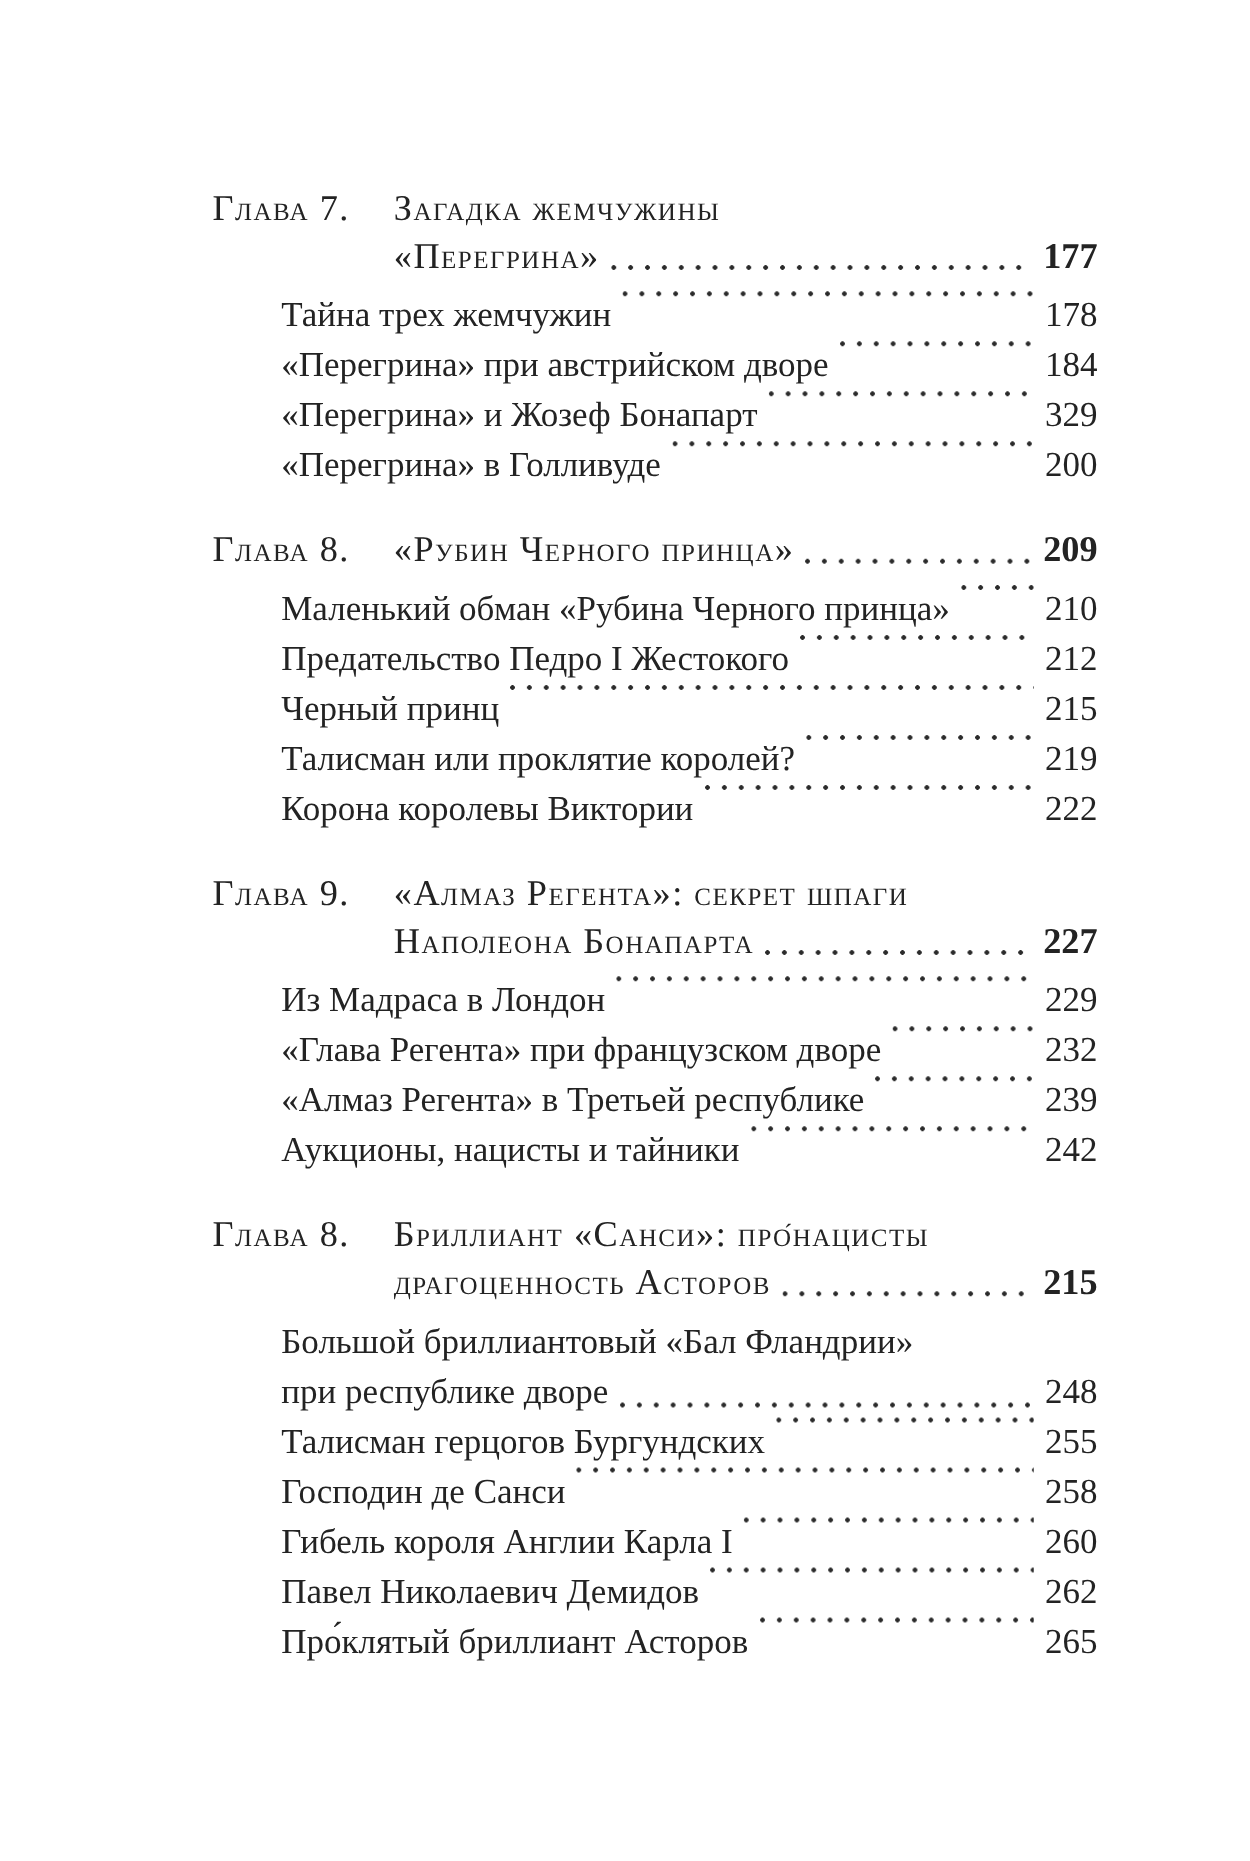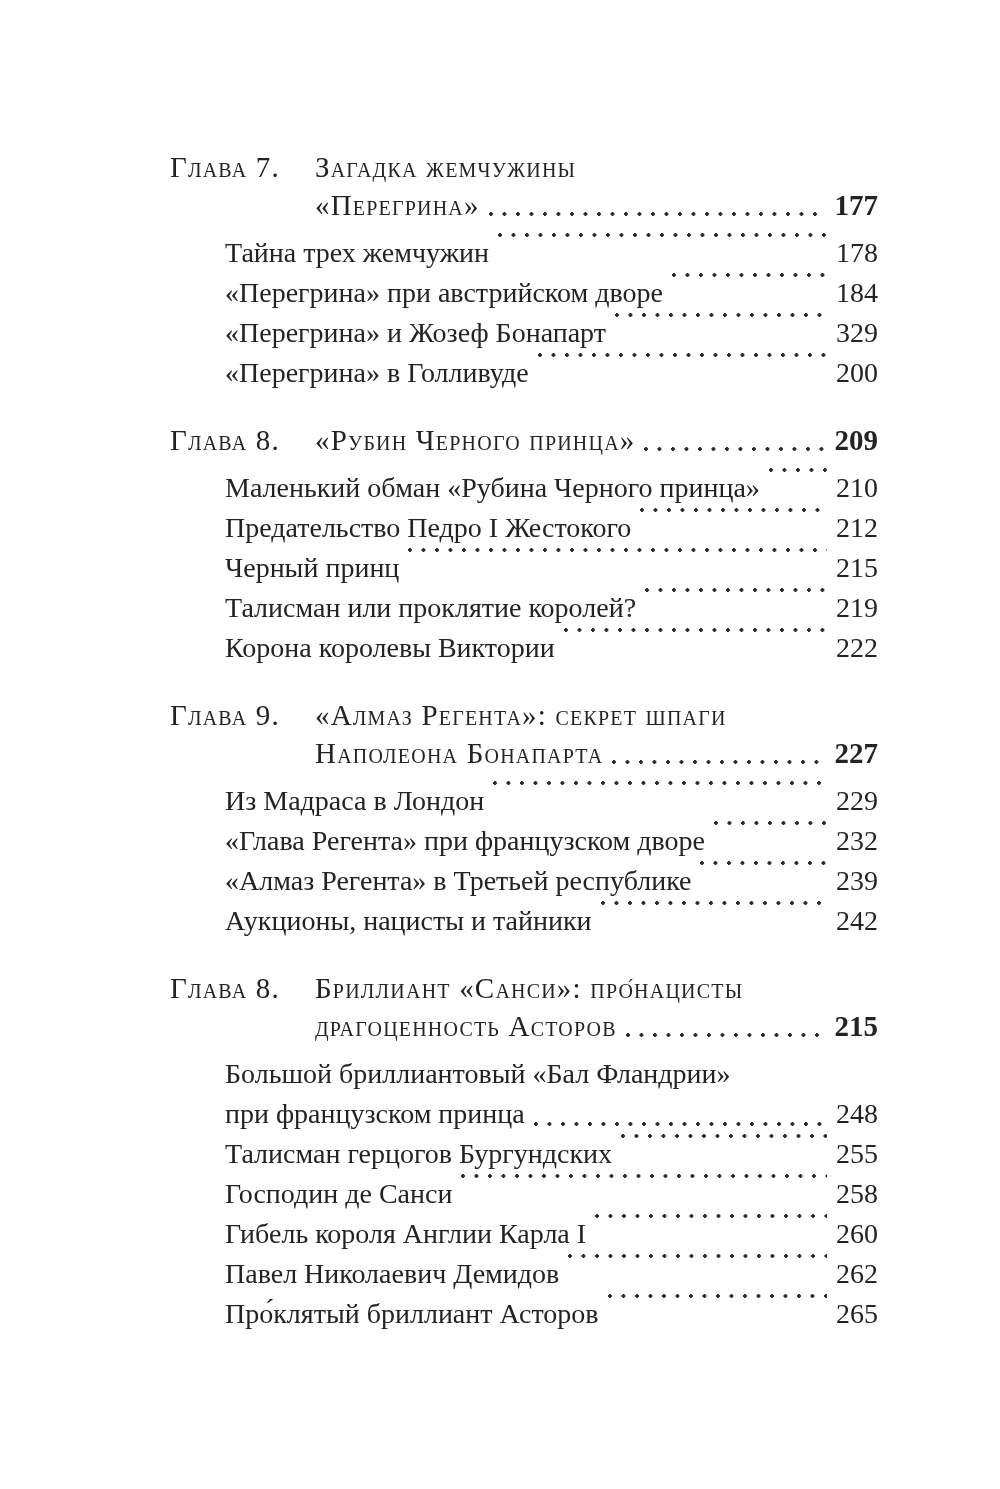--- a/index.html
+++ b/index.html
@@ -187,21 +187,21 @@
           <span class="t sc">драгоценность Асторов</span>
           <span class="leader"></span>
           <span class="pagenum bold">215</span>
         </div>
       </div>
     </div>
     <ul class="items">
       <li class="item wrap">
         <div class="t">Большой бриллиантовый «Бал Фландрии»</div>
         <div class="trow">
-          <span class="t">при французском принца</span>
+          <span class="t">при республике дворе</span>
           <span class="leader"></span>
           <span class="pagenum">248</span>
         </div>
       </li>
       <li class="item">
         <span class="t">Талисман герцогов Бургундских</span>
         <span class="leader"></span>
         <span class="pagenum">255</span>
       </li>
       <li class="item">

